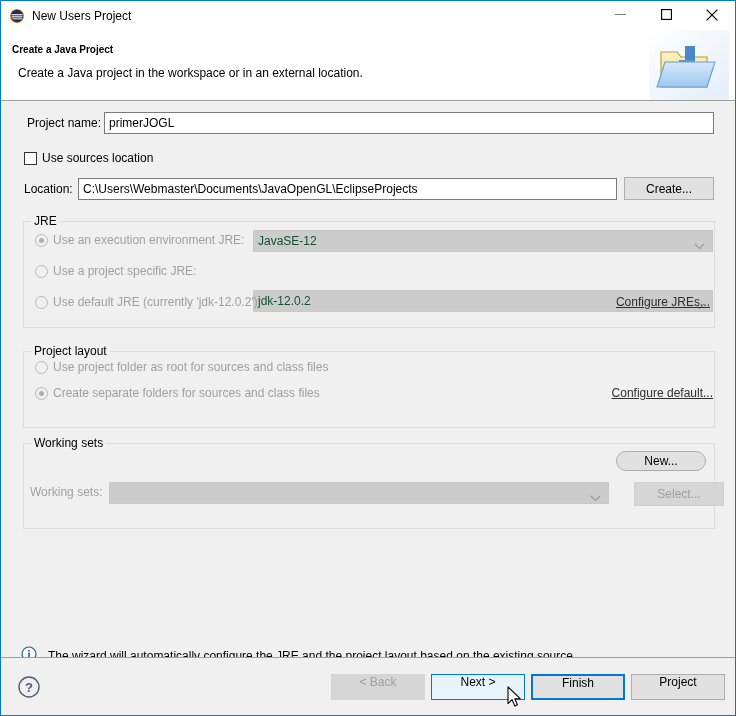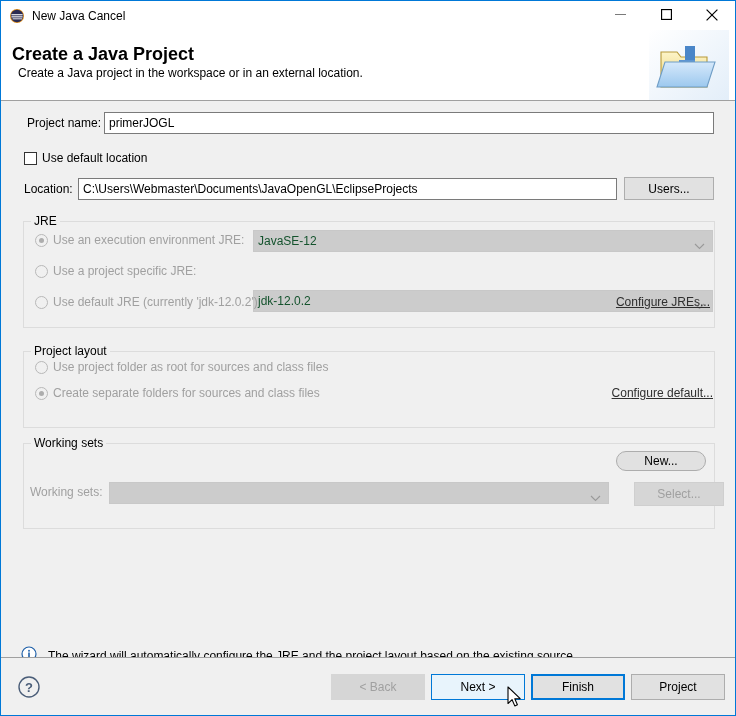--- a/index.html
+++ b/index.html
@@ -63,21 +63,21 @@
     height: 70px;
     background: #ffffff;
     border-bottom: 1px solid #a0a0a0;
     position: relative;
     box-sizing: border-box;
   }
   .header-title {
     position: absolute;
     left: 11px;
     top: 13px;
-    font-size: 18px;
+    font-size: 10px;
     font-weight: bold;
     color: #000000;
   }
   .header-desc {
     position: absolute;
     left: 17px;
     top: 35px;
     font-size: 12px;
     color: #000000;
   }
@@ -252,21 +252,21 @@
     gap: 6px;
   }
   .fbtn {
     box-sizing: border-box;
     width: 94px;
     height: 26px;
     border: 1px solid #adadad;
     background: #e1e1e1;
     font-size: 12px;
     display: flex;
-    align-items: center;
+    align-items: flex-start;
     justify-content: center;
     cursor: default;
     white-space: nowrap;
   }
   .fbtn.disabled { color: #a0a0a0; background: #d6d6d6; border-color: #d6d6d6; }
   .fbtn.hover { background: #e8f4fc; border: 1px solid #0078d7; }
   .fbtn.default { background: #e1e1e1; border: 2px solid #0078d7; }
 
   .cursor {
     position: absolute;
@@ -286,21 +286,21 @@
   <div class="titlebar">
     <span class="titlebar-icon">
       <svg width="16" height="16" viewBox="0 0 16 16">
         <circle cx="8" cy="8" r="7" fill="#d98a19"></circle>
         <circle cx="8" cy="8" r="6.2" fill="#2a2a52"></circle>
         <path d="M2.4 6.2 H13.6 V7.3 H2.4 Z" fill="#ffffff"></path>
         <path d="M2.4 8.3 H13.6 V9.4 H2.4 Z" fill="#ffffff"></path>
         <path d="M3.6 10.4 H13.0 V11.3 H3.6 Z" fill="#ffffff"></path>
       </svg>
     </span>
-    <span class="titlebar-text">New Java Cancel</span>
+    <span class="titlebar-text">New Users Project</span>
     <div class="win-buttons">
       <div class="win-btn">
         <span>
           <svg width="11" height="11" viewBox="0 0 11 11">
               <rect x="0" y="5" width="11" height="1" fill="#7a7a7a"></rect>
             </svg>
         </span>
       </div>
       <div class="win-btn">
         <span>
@@ -352,31 +352,31 @@
 
     <div class="row" style="left:26px; top:15px;">
       <span class="lbl">Project name:</span>
     </div>
     <div class="textfield" style="position:absolute; left:103px; top:11px; width:610px;">
       <span>primerJOGL</span>
     </div>
 
     <div class="row" style="left:23px; top:50px;">
       <span class="cbox"></span>
-      <span class="lbl" style="margin-left:5px;">Use default location</span>
+      <span class="lbl" style="margin-left:5px;">Use sources location</span>
     </div>
 
     <div class="row" style="left:23px; top:81px;">
       <span class="lbl">Location:</span>
     </div>
     <div class="textfield" style="position:absolute; left:77px; top:77px; width:539px;">
       <span>C:\Users\Webmaster\Documents\JavaOpenGL\EclipseProjects</span>
     </div>
     <div class="btn" style="position:absolute; left:623px; top:76px; width:90px;">
-      <span>Users...</span>
+      <span>Create...</span>
     </div>
 
     <div class="group" style="left:22px; top:120px; width:692px; height:107px;">
       <span class="group-title">JRE</span>
     </div>
     <div class="row" style="left:34px; top:132px;">
       <span class="radio checked"></span>
       <span class="lbl dim" style="margin-left:5px;">Use an execution environment JRE:</span>
     </div>
     <div class="combo" style="position:absolute; left:252px; top:129px; width:460px;">

